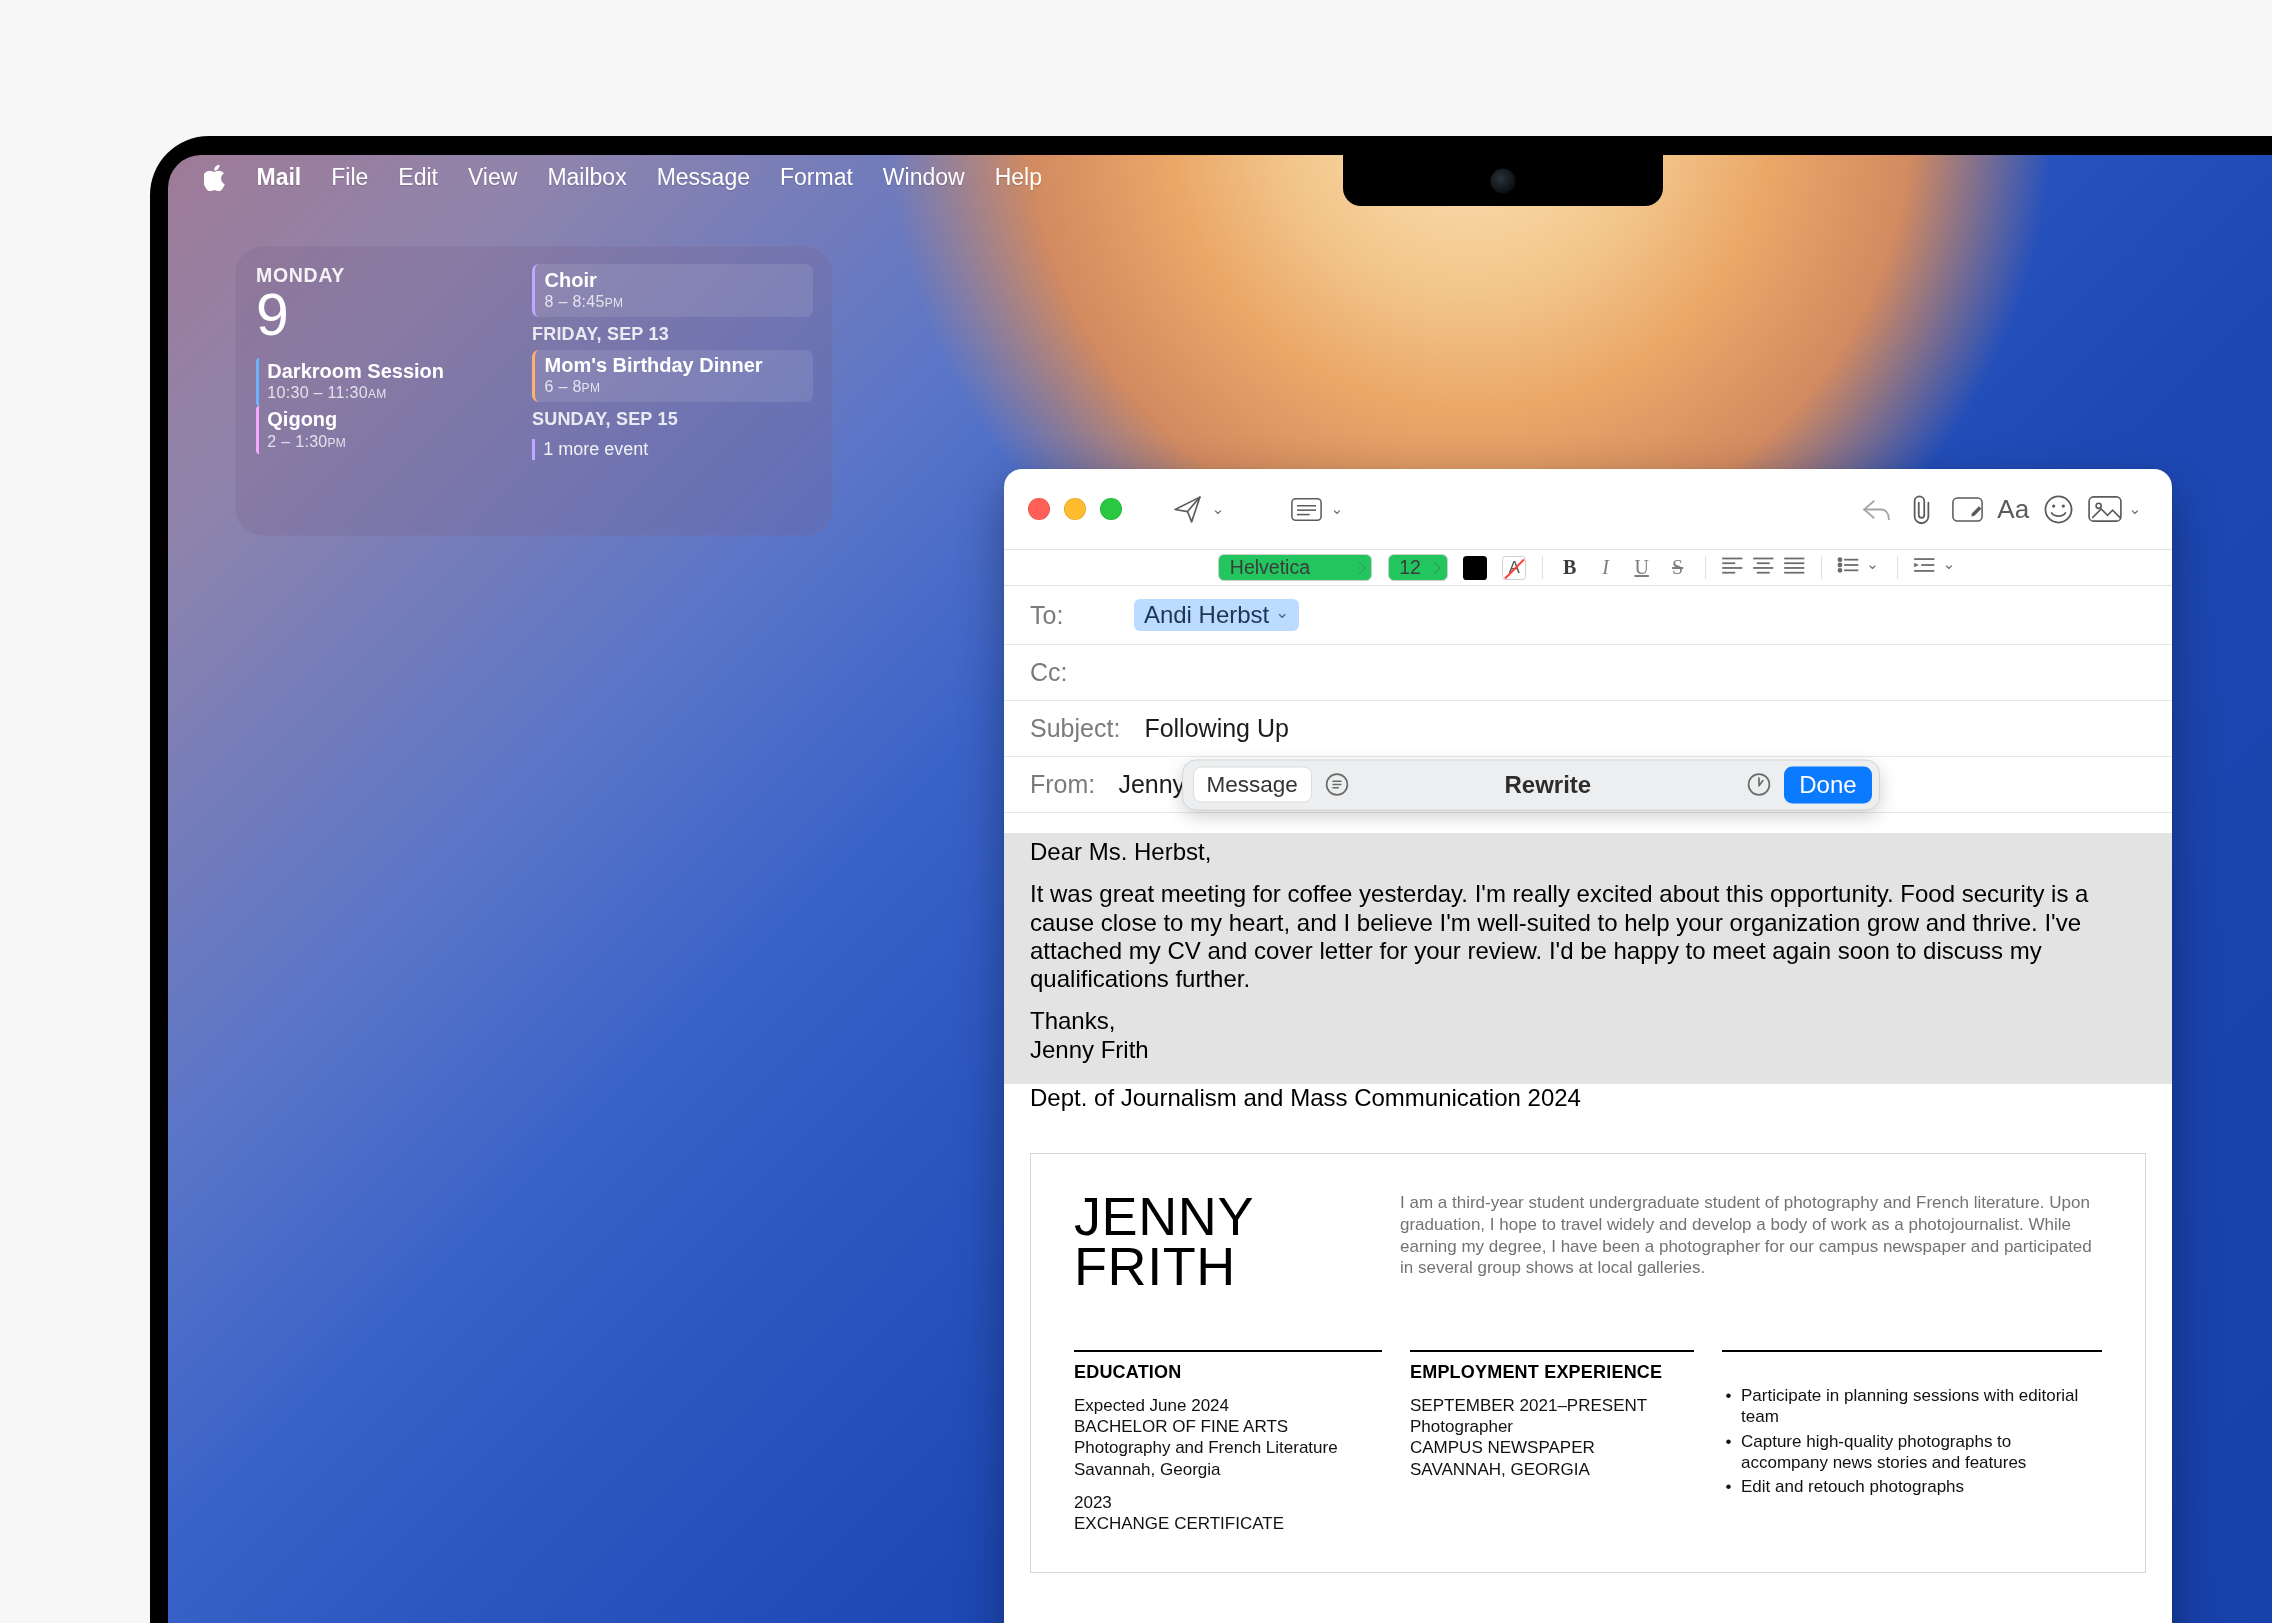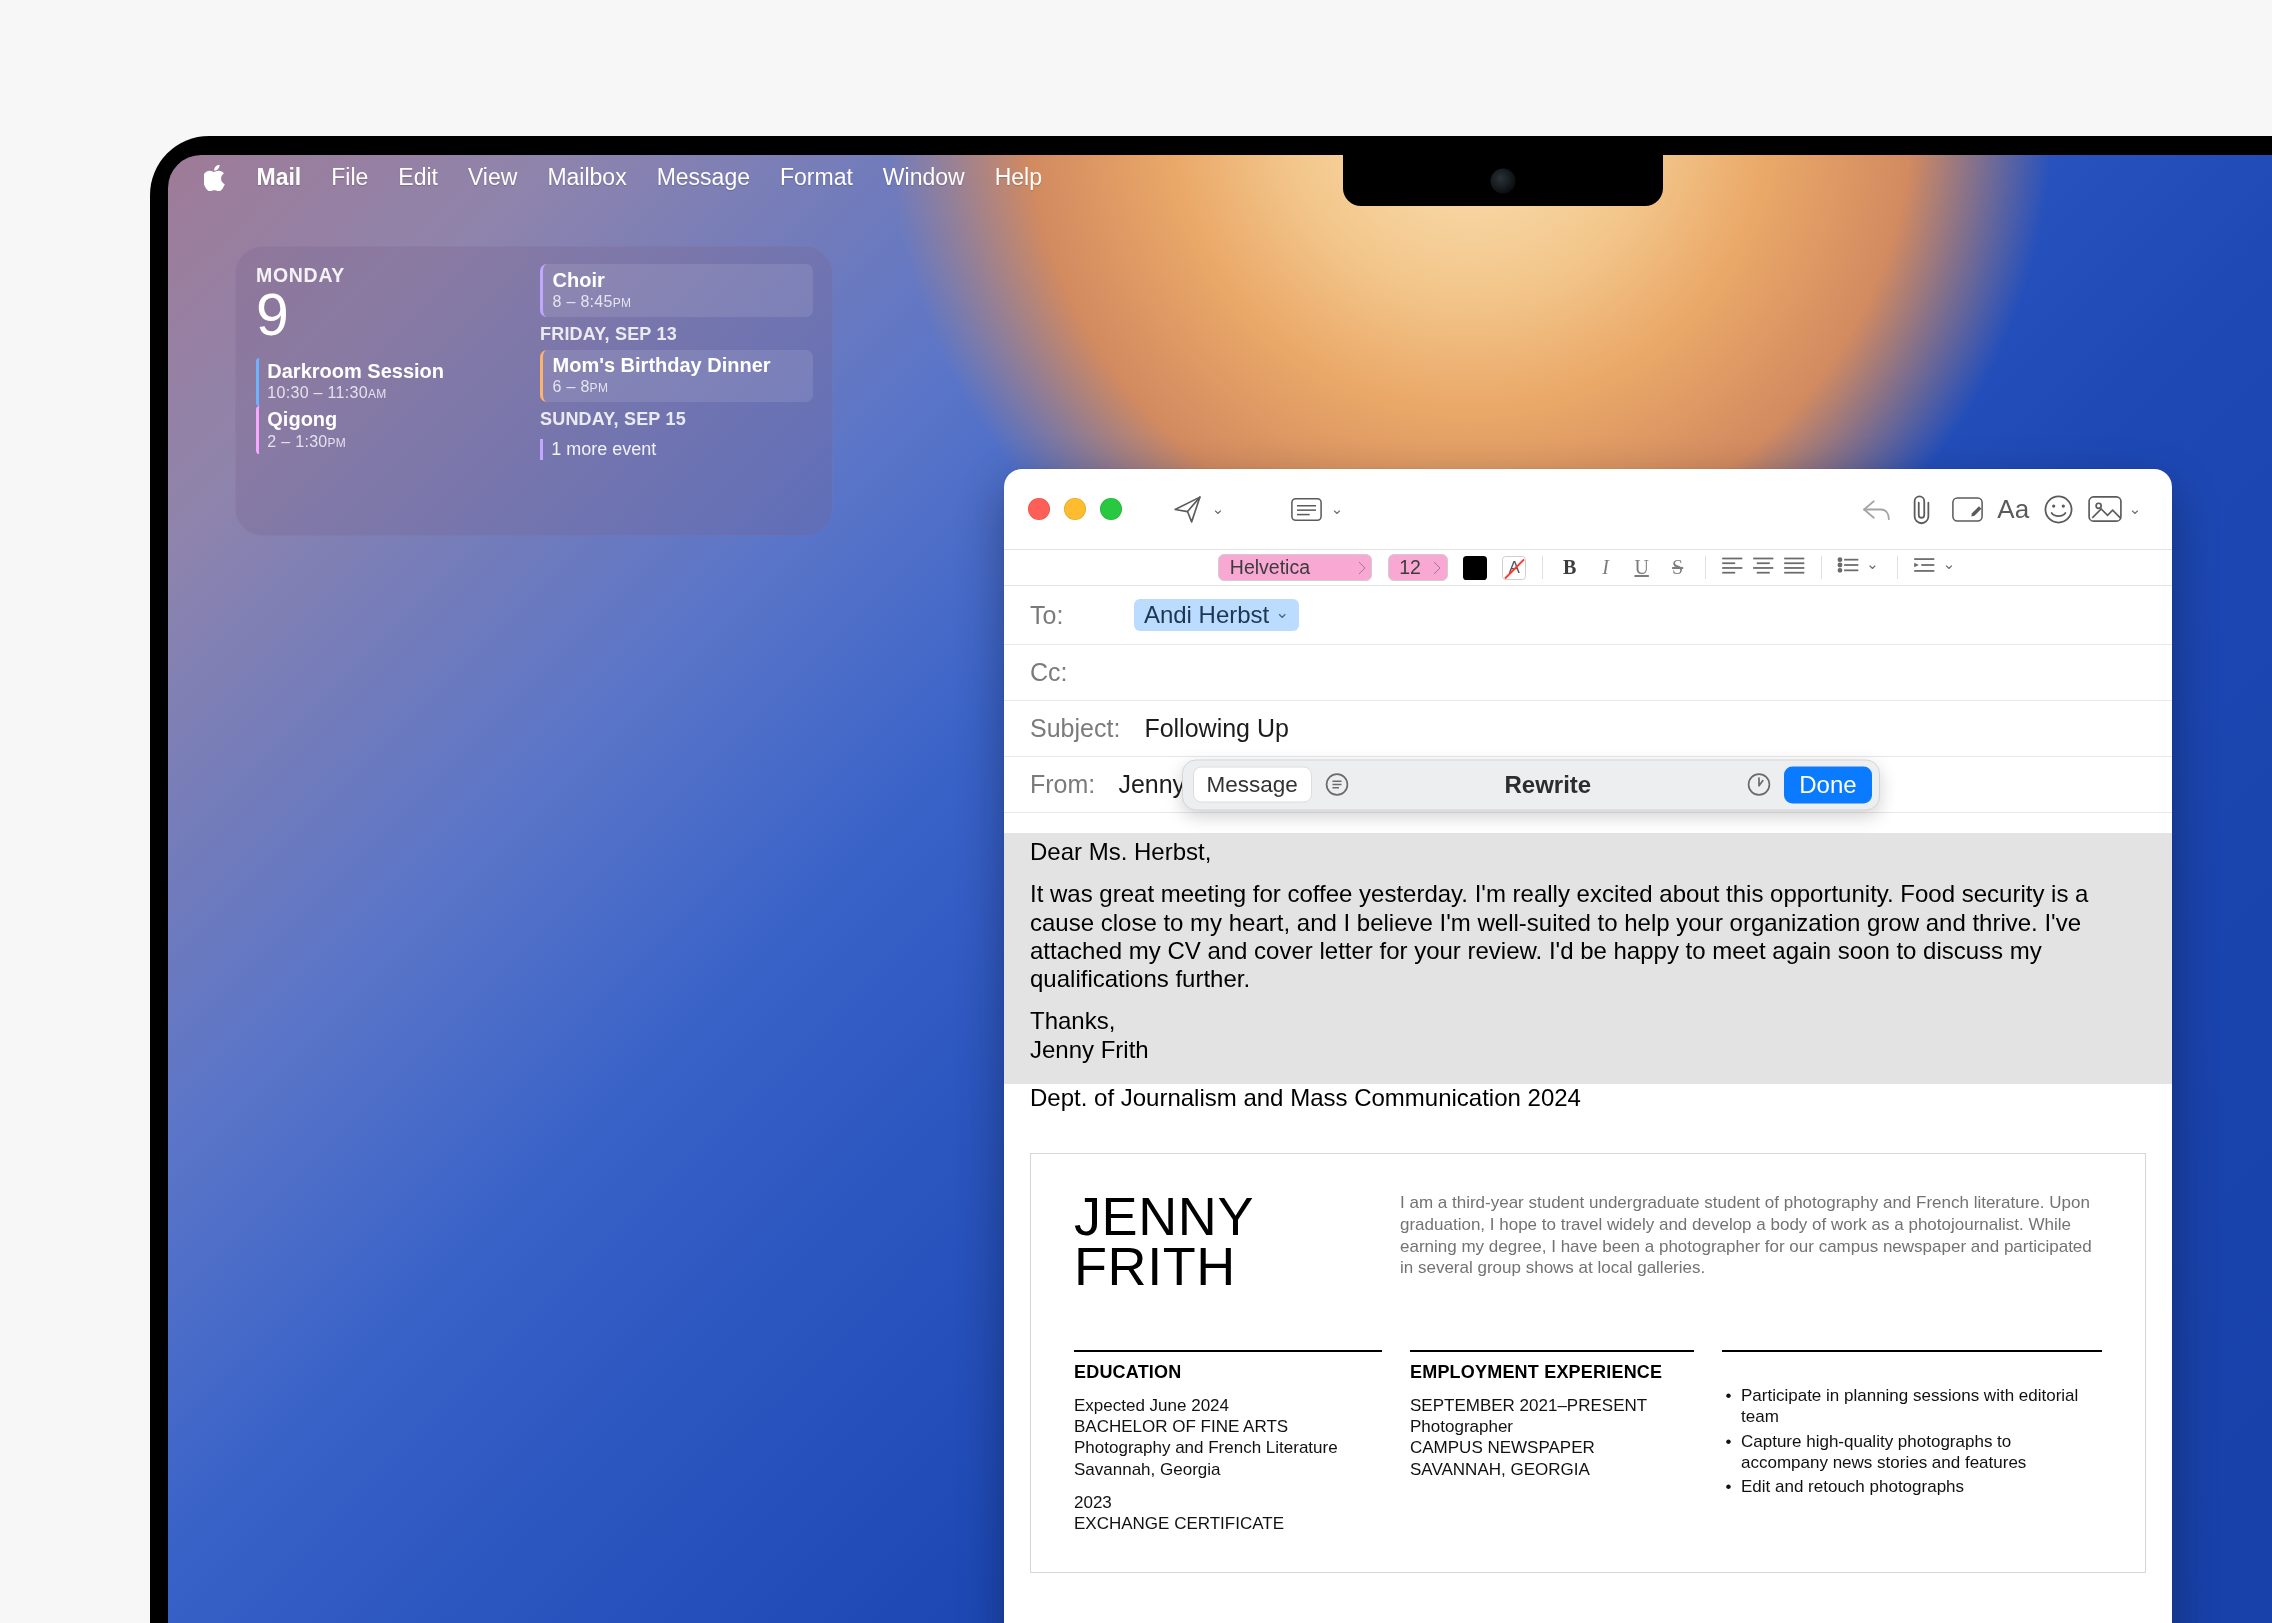--- a/index.html
+++ b/index.html
@@ -65,21 +65,21 @@
   .widget {
     position: absolute;
     left: 67px; top: 91px;
     width: 598px; height: 290px;
     background: rgba(120,95,140,0.26);
     border-radius: 28px;
     backdrop-filter: blur(0px);
     color: #fff;
     padding: 18px 20px 15.4px 21px;
     display: flex;
-    gap: 16px;
+    gap: 8px;
     box-shadow: inset 0 0 0 0.6px rgba(255,255,255,0.06);
   }
   .widget-left { width: 268px; }
   .widget-right { flex: 1; }
   .wday { font-size: 19.5px; letter-spacing: 0.7px; color: rgba(255,255,255,0.9); font-weight: 600; }
   .wdate { font-size: 59px; line-height: 1; font-weight: 300; color: #fff; margin-top: -1.2px; margin-bottom: 13px; }
   .sec-head { font-size: 18px; letter-spacing: 0.2px; font-weight: 700; color: rgba(255,255,255,0.85); margin: 7px 0 4.7px; }
   .ev { border-left: 3.6px solid; padding: 2.4px 6px 3.6px 8.3px; border-radius: 3.6px; }
   .ev.bg { background: rgba(255,255,255,0.10); border-radius: 7px; border-left-width: 3.6px; padding: 4.7px 7px 6px 9.5px; }
   .ev + .ev, .ev + .sec-head, .ev + .link, .sec-head + .ev { }
@@ -125,21 +125,21 @@
     border-top: 0.6px solid #e2e2e2;
     border-bottom: 0.6px solid #e2e2e2;
     display: flex;
     align-items: center;
     justify-content: center;
     gap: 15.4px;
     font-size: 21px;
     color: #3c3c3c;
   }
   .fmt .sel {
-    height: 27px; background: #f9a8d4; border: 0.6px solid #cfcfcf; border-radius: 6px;
+    height: 27px; background: #22c55e; border: 0.6px solid #cfcfcf; border-radius: 6px;
     display: flex; align-items: center; padding: 0 18px 0 10.7px; font-size: 19.5px; position: relative;
   }
   .fmt .sel.font { width: 154px; }
   .fmt .sel.size { width: 60px; }
   .fmt .sel::after {
     content:""; position:absolute; right:5.3px; top:50%; width:8.3px; height:12px; transform:translateY(-50%);
     background:
       linear-gradient(45deg, transparent 44%, #555 44% 56%, transparent 56%) top/100% 50% no-repeat,
       linear-gradient(-45deg, transparent 44%, #555 44% 56%, transparent 56%) bottom/100% 50% no-repeat;
     opacity:.55;

